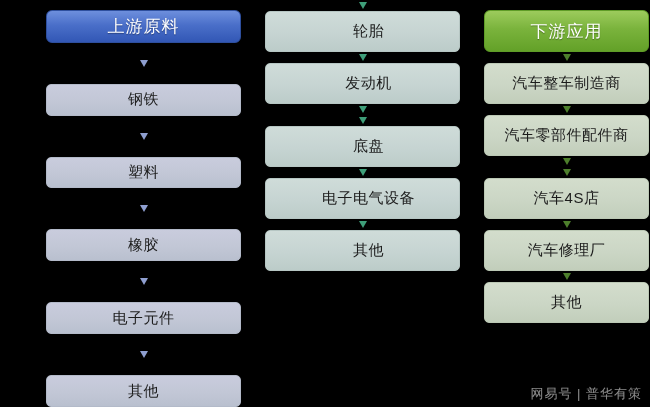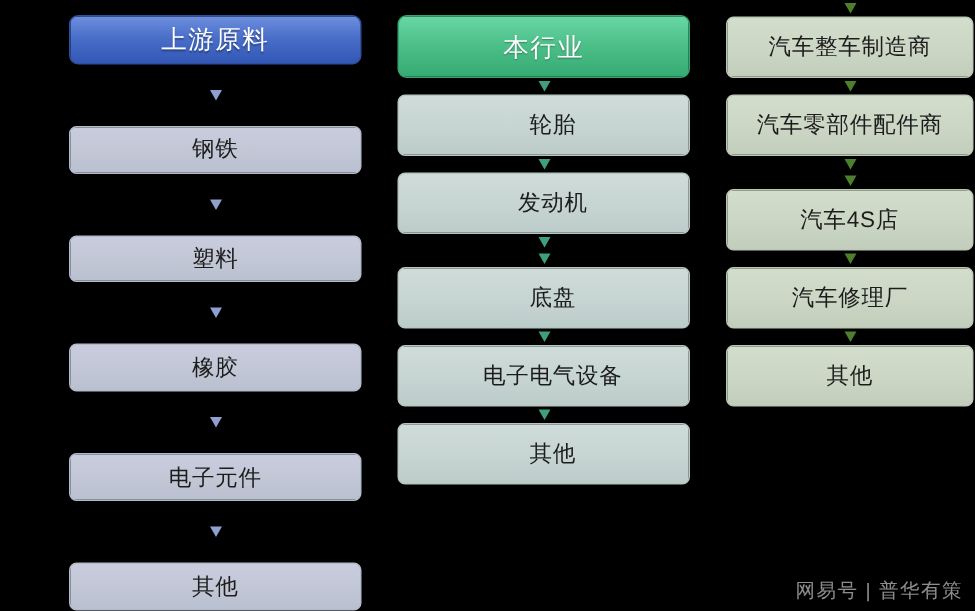--- a/index.html
+++ b/index.html
@@ -129,35 +129,35 @@
     <div class="item-box item-upstream">塑料</div>
     <div class="arrow arrow-upstream"></div>
     <div class="item-box item-upstream">橡胶</div>
     <div class="arrow arrow-upstream"></div>
     <div class="item-box item-upstream">电子元件</div>
     <div class="arrow arrow-upstream"></div>
     <div class="item-box item-upstream">其他</div>
   </div>
 
   <div class="column col-industry">
-    <div class="header-box header-industry">本行业</div>
     <div class="arrow arrow-industry"></div>
     <div class="item-box item-industry">轮胎</div>
     <div class="arrow arrow-industry"></div>
     <div class="item-box item-industry">发动机</div>
     <div class="arrow arrow-industry"></div>
     <div class="arrow arrow-industry"></div>
     <div class="item-box item-industry">底盘</div>
     <div class="arrow arrow-industry"></div>
     <div class="item-box item-industry">电子电气设备</div>
     <div class="arrow arrow-industry"></div>
     <div class="item-box item-industry">其他</div>
   </div>
 
   <div class="column col-downstream">
+    <div class="header-box header-downstream">下游应用</div>
     <div class="arrow arrow-downstream"></div>
     <div class="item-box item-downstream">汽车整车制造商</div>
     <div class="arrow arrow-downstream"></div>
     <div class="item-box item-downstream">汽车零部件配件商</div>
     <div class="arrow arrow-downstream"></div>
     <div class="arrow arrow-downstream"></div>
     <div class="item-box item-downstream">汽车4S店</div>
     <div class="arrow arrow-downstream"></div>
     <div class="item-box item-downstream">汽车修理厂</div>
     <div class="arrow arrow-downstream"></div>

